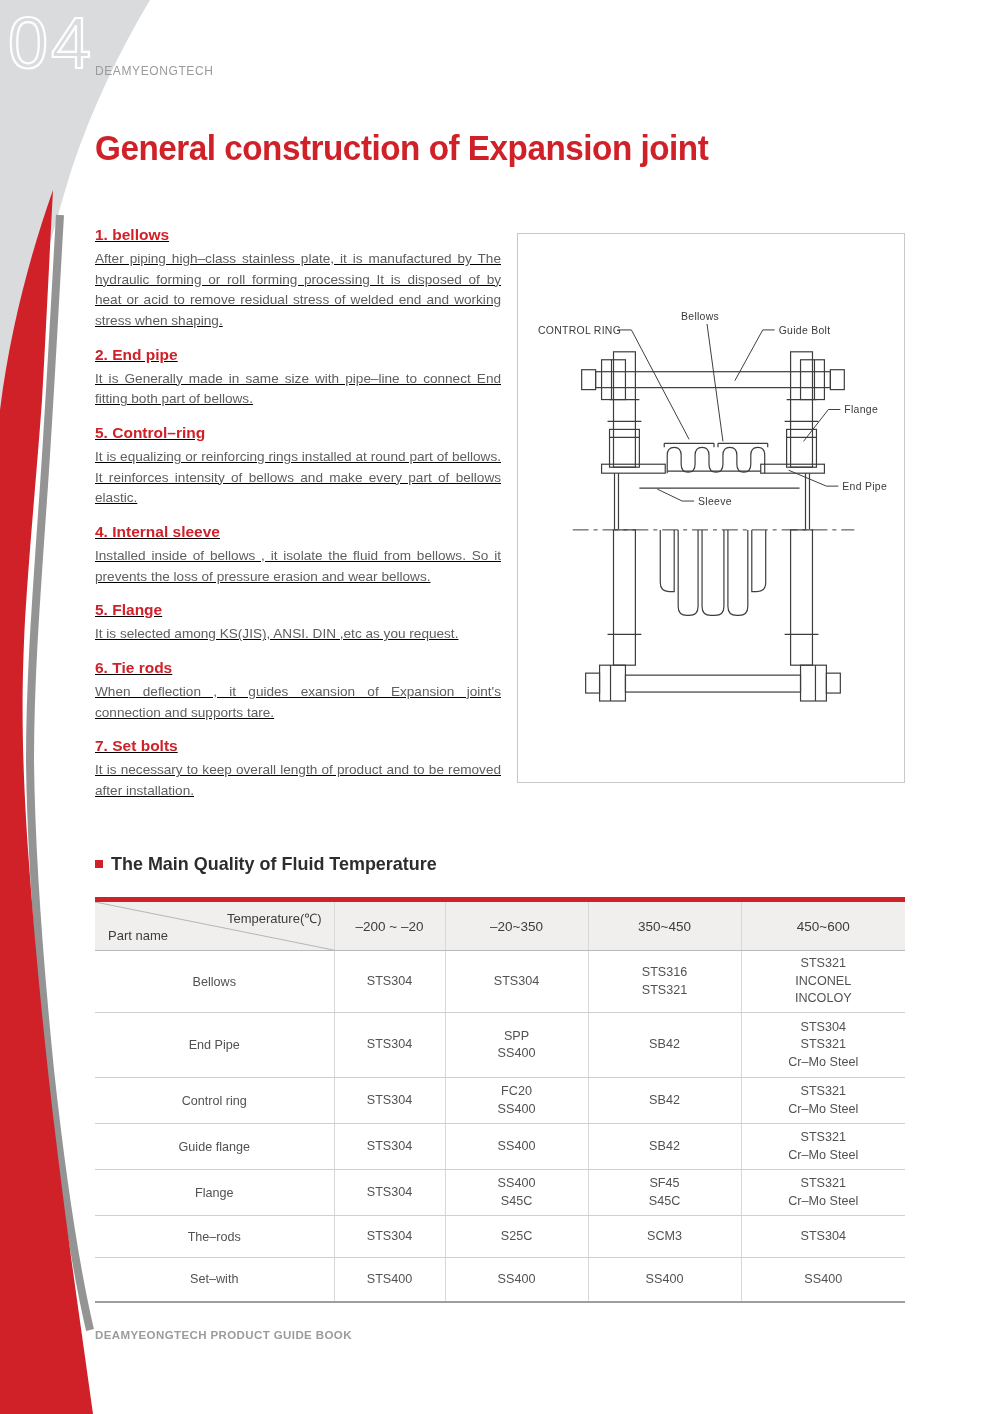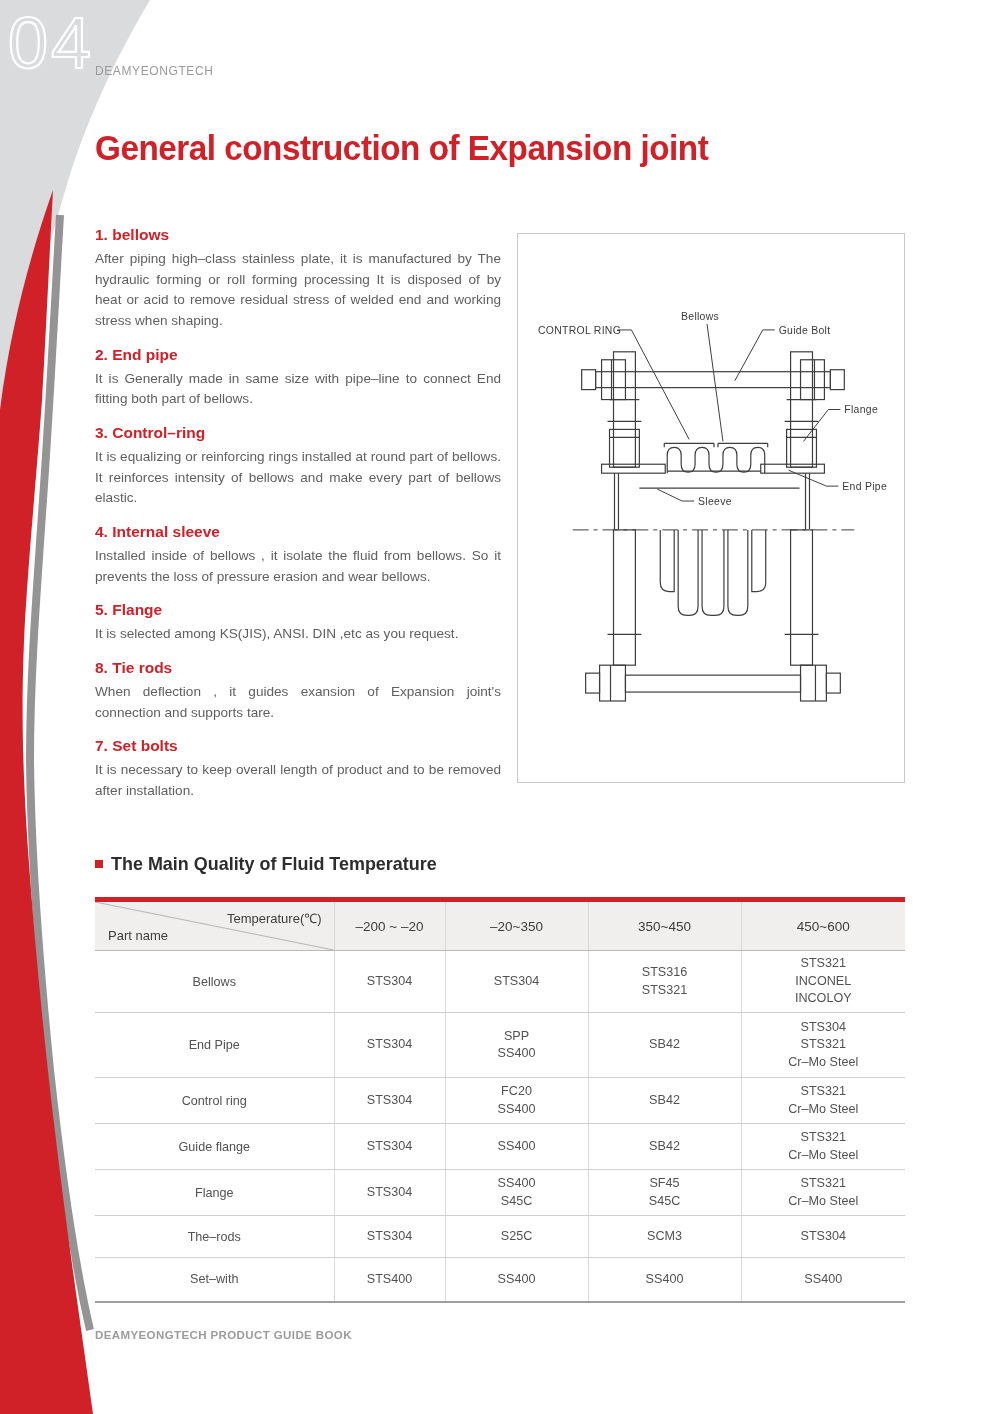--- a/index.html
+++ b/index.html
@@ -24,21 +24,21 @@
   .brand{
     position:absolute;left:95px;top:64px;
     font-size:12px;font-weight:normal;color:#9a9a9a;letter-spacing:.6px;
   }
   .title{
     position:absolute;left:95px;top:105px;
     font-size:35px;font-weight:bold;color:var(--accent);
     letter-spacing:-.5px;transform:scaleX(.95);transform-origin:left;white-space:nowrap;
   }
   
-  .sections{position:absolute;left:95px;top:226px;width:406px;}
+  .sections{position:absolute;left:95px;top:226px;width:406px;text-decoration:underline;}
   .sec-heading{
     font-size:15.5px;font-weight:bold;color:var(--accent);
     margin:14px 0 5px 0;
   }
   .sec-heading:first-child{margin-top:0;}
   .sec-body{
     font-size:13.6px;line-height:1.52;color:var(--body-text);
     text-align:justify;margin:0;
   }
   
@@ -109,27 +109,27 @@
 
   <div class="page-num">04</div>
   <div class="brand">DEAMYEONGTECH</div>
   <h1 class="title">General construction of Expansion joint</h1>
 
   <div class="sections">
       <h3 class="sec-heading">1. bellows</h3>
       <p class="sec-body">After piping high–class stainless plate, it is manufactured by The hydraulic forming or roll forming processing It is disposed of by heat or acid to remove residual stress of welded end and working stress when shaping.</p>
       <h3 class="sec-heading">2. End pipe</h3>
       <p class="sec-body">It is Generally made in same size with pipe–line to connect End fitting both part of bellows.</p>
-      <h3 class="sec-heading">3. Control–ring</h3>
+      <h3 class="sec-heading">5. Control–ring</h3>
       <p class="sec-body">It is equalizing or reinforcing rings installed at round part of bellows. It reinforces intensity of bellows and make every part of bellows elastic.</p>
       <h3 class="sec-heading">4. Internal sleeve</h3>
       <p class="sec-body">Installed inside of bellows , it isolate the fluid from bellows. So it prevents the loss of pressure erasion and wear bellows.</p>
       <h3 class="sec-heading">5. Flange</h3>
       <p class="sec-body">It is selected among KS(JIS), ANSI. DIN ,etc as you request.</p>
-      <h3 class="sec-heading">8. Tie rods</h3>
+      <h3 class="sec-heading">6. Tie rods</h3>
       <p class="sec-body">When deflection , it guides exansion of Expansion joint's connection and supports tare.</p>
       <h3 class="sec-heading">7. Set bolts</h3>
       <p class="sec-body">It is necessary to keep overall length of product and to be removed after installation.</p>
     </div>
 
   <div class="diagram-frame">
     <svg viewBox="0 0 388 550">
       <g fill="none" stroke="#3d3d3d" stroke-width="1.2">
 
         <path d="M55,297 H338" stroke-dasharray="16 5 4 5" stroke-width="1"></path>

